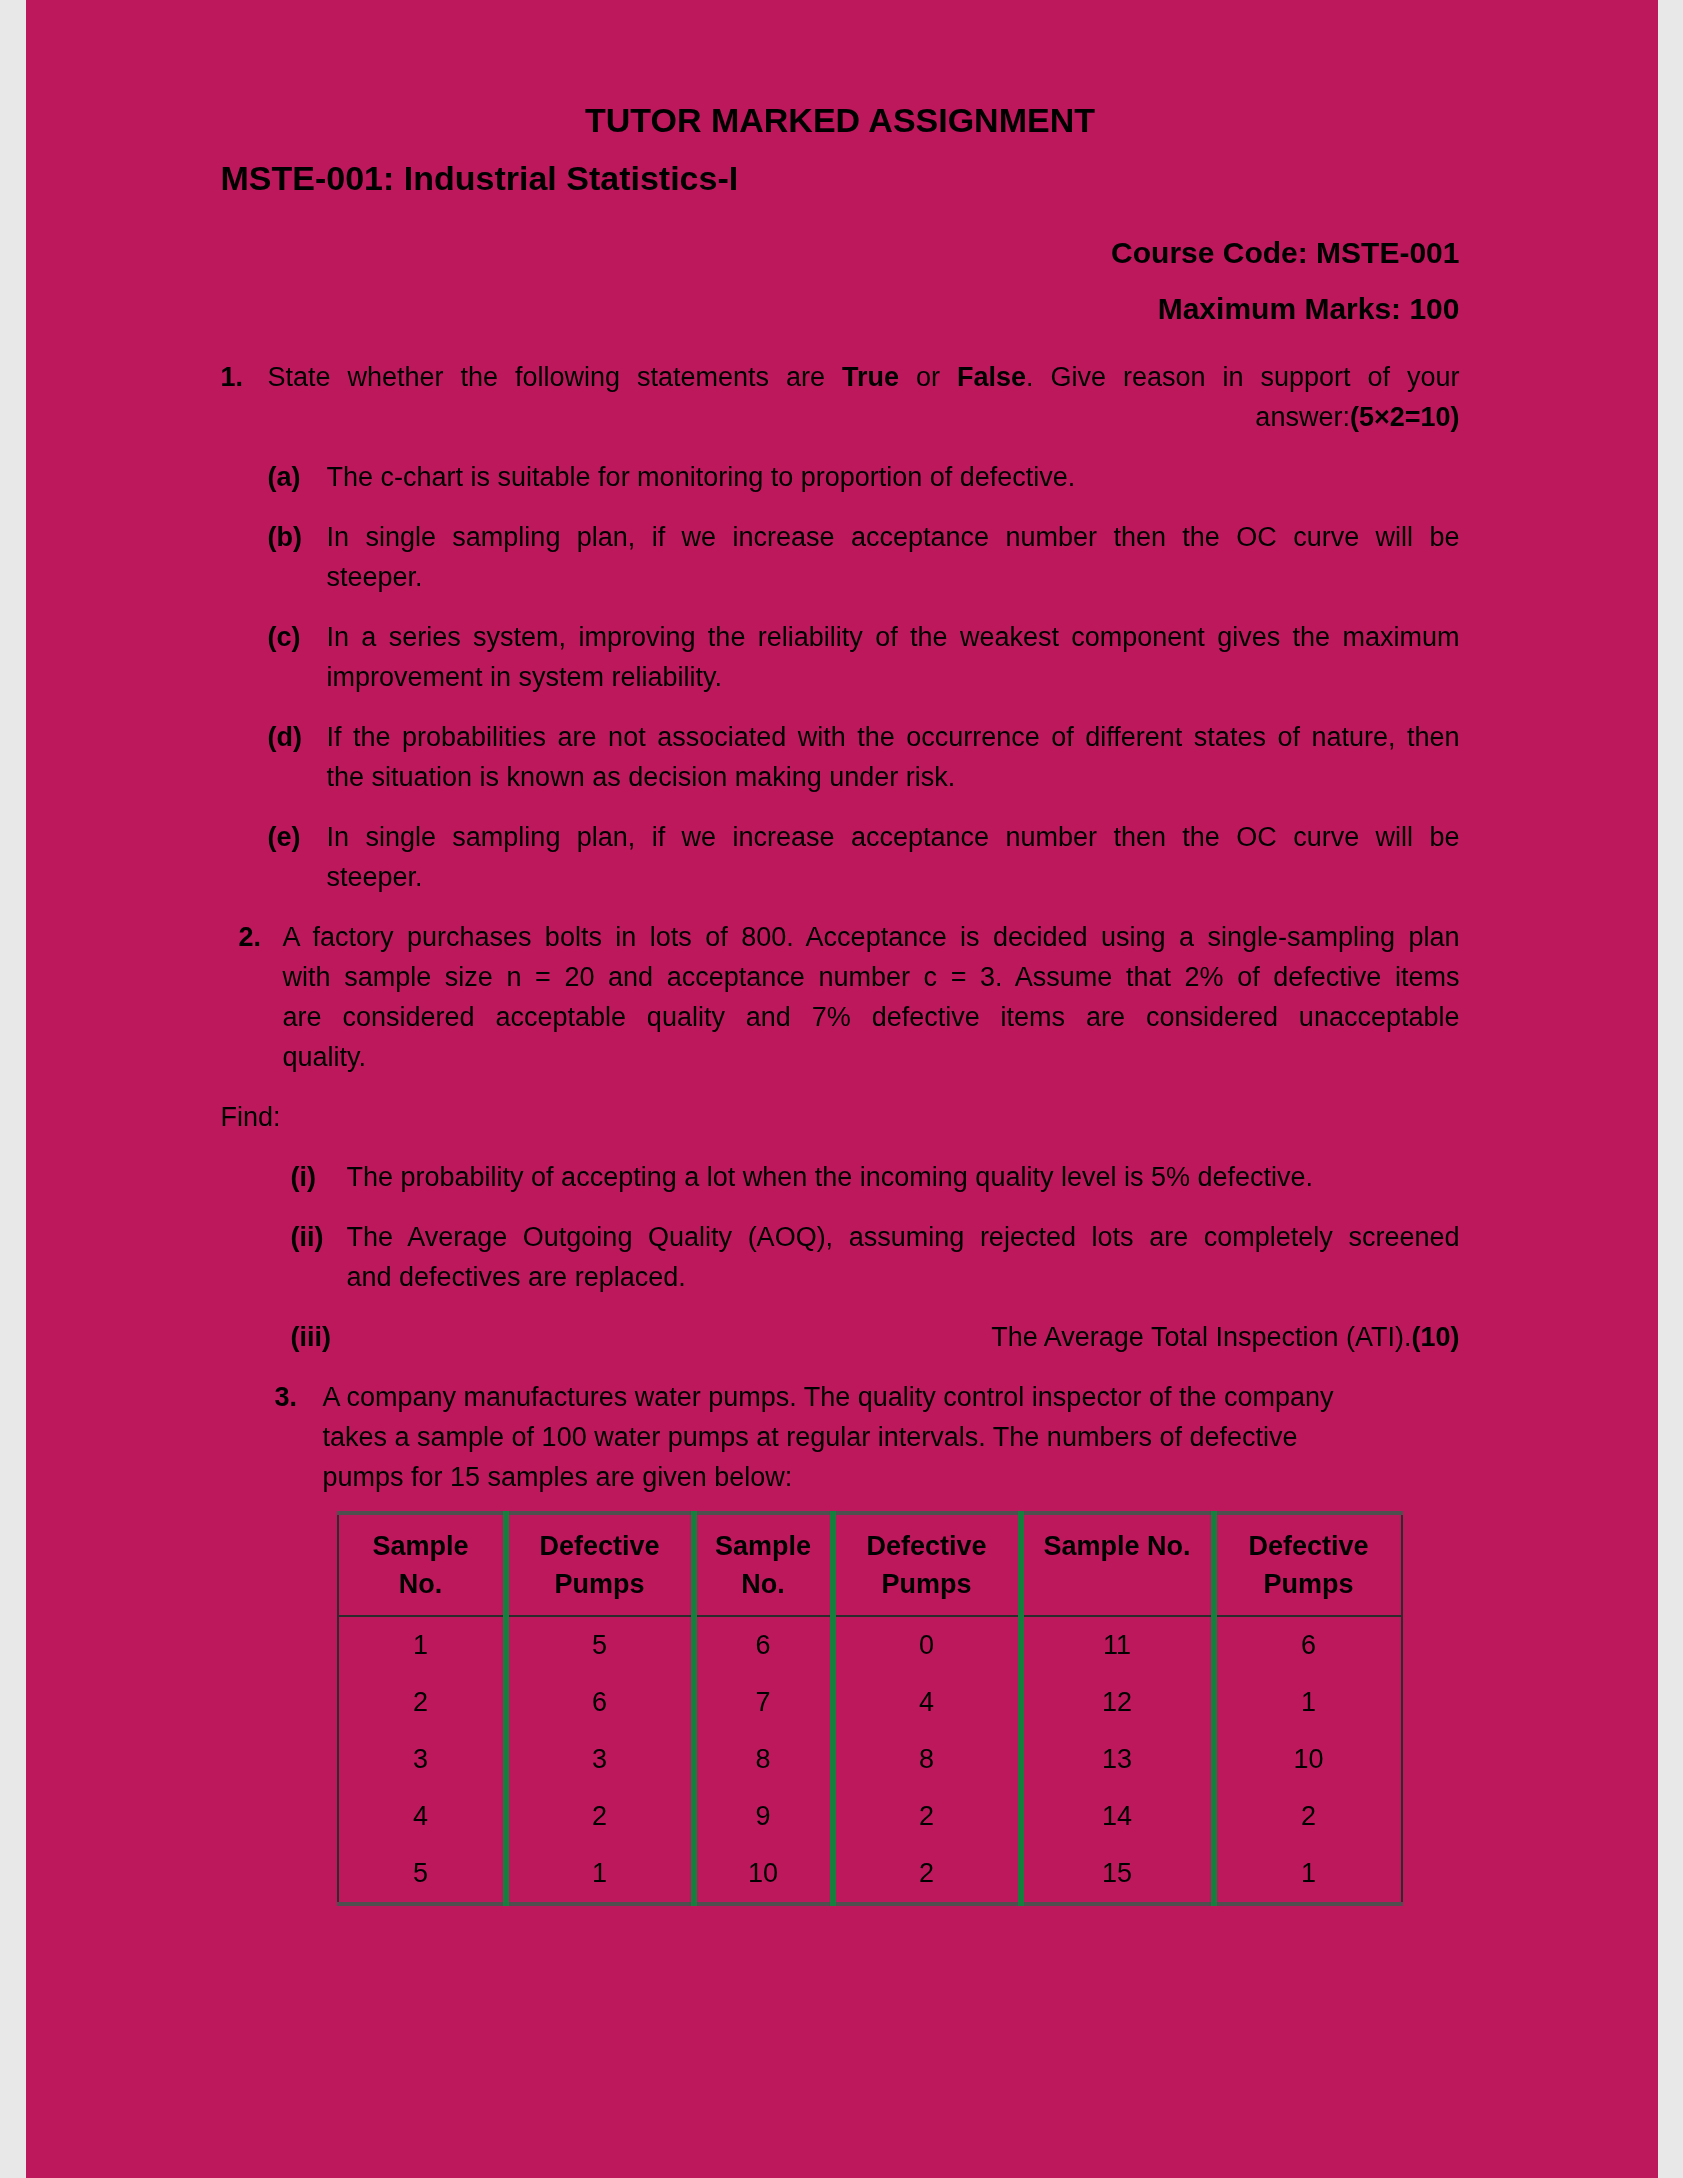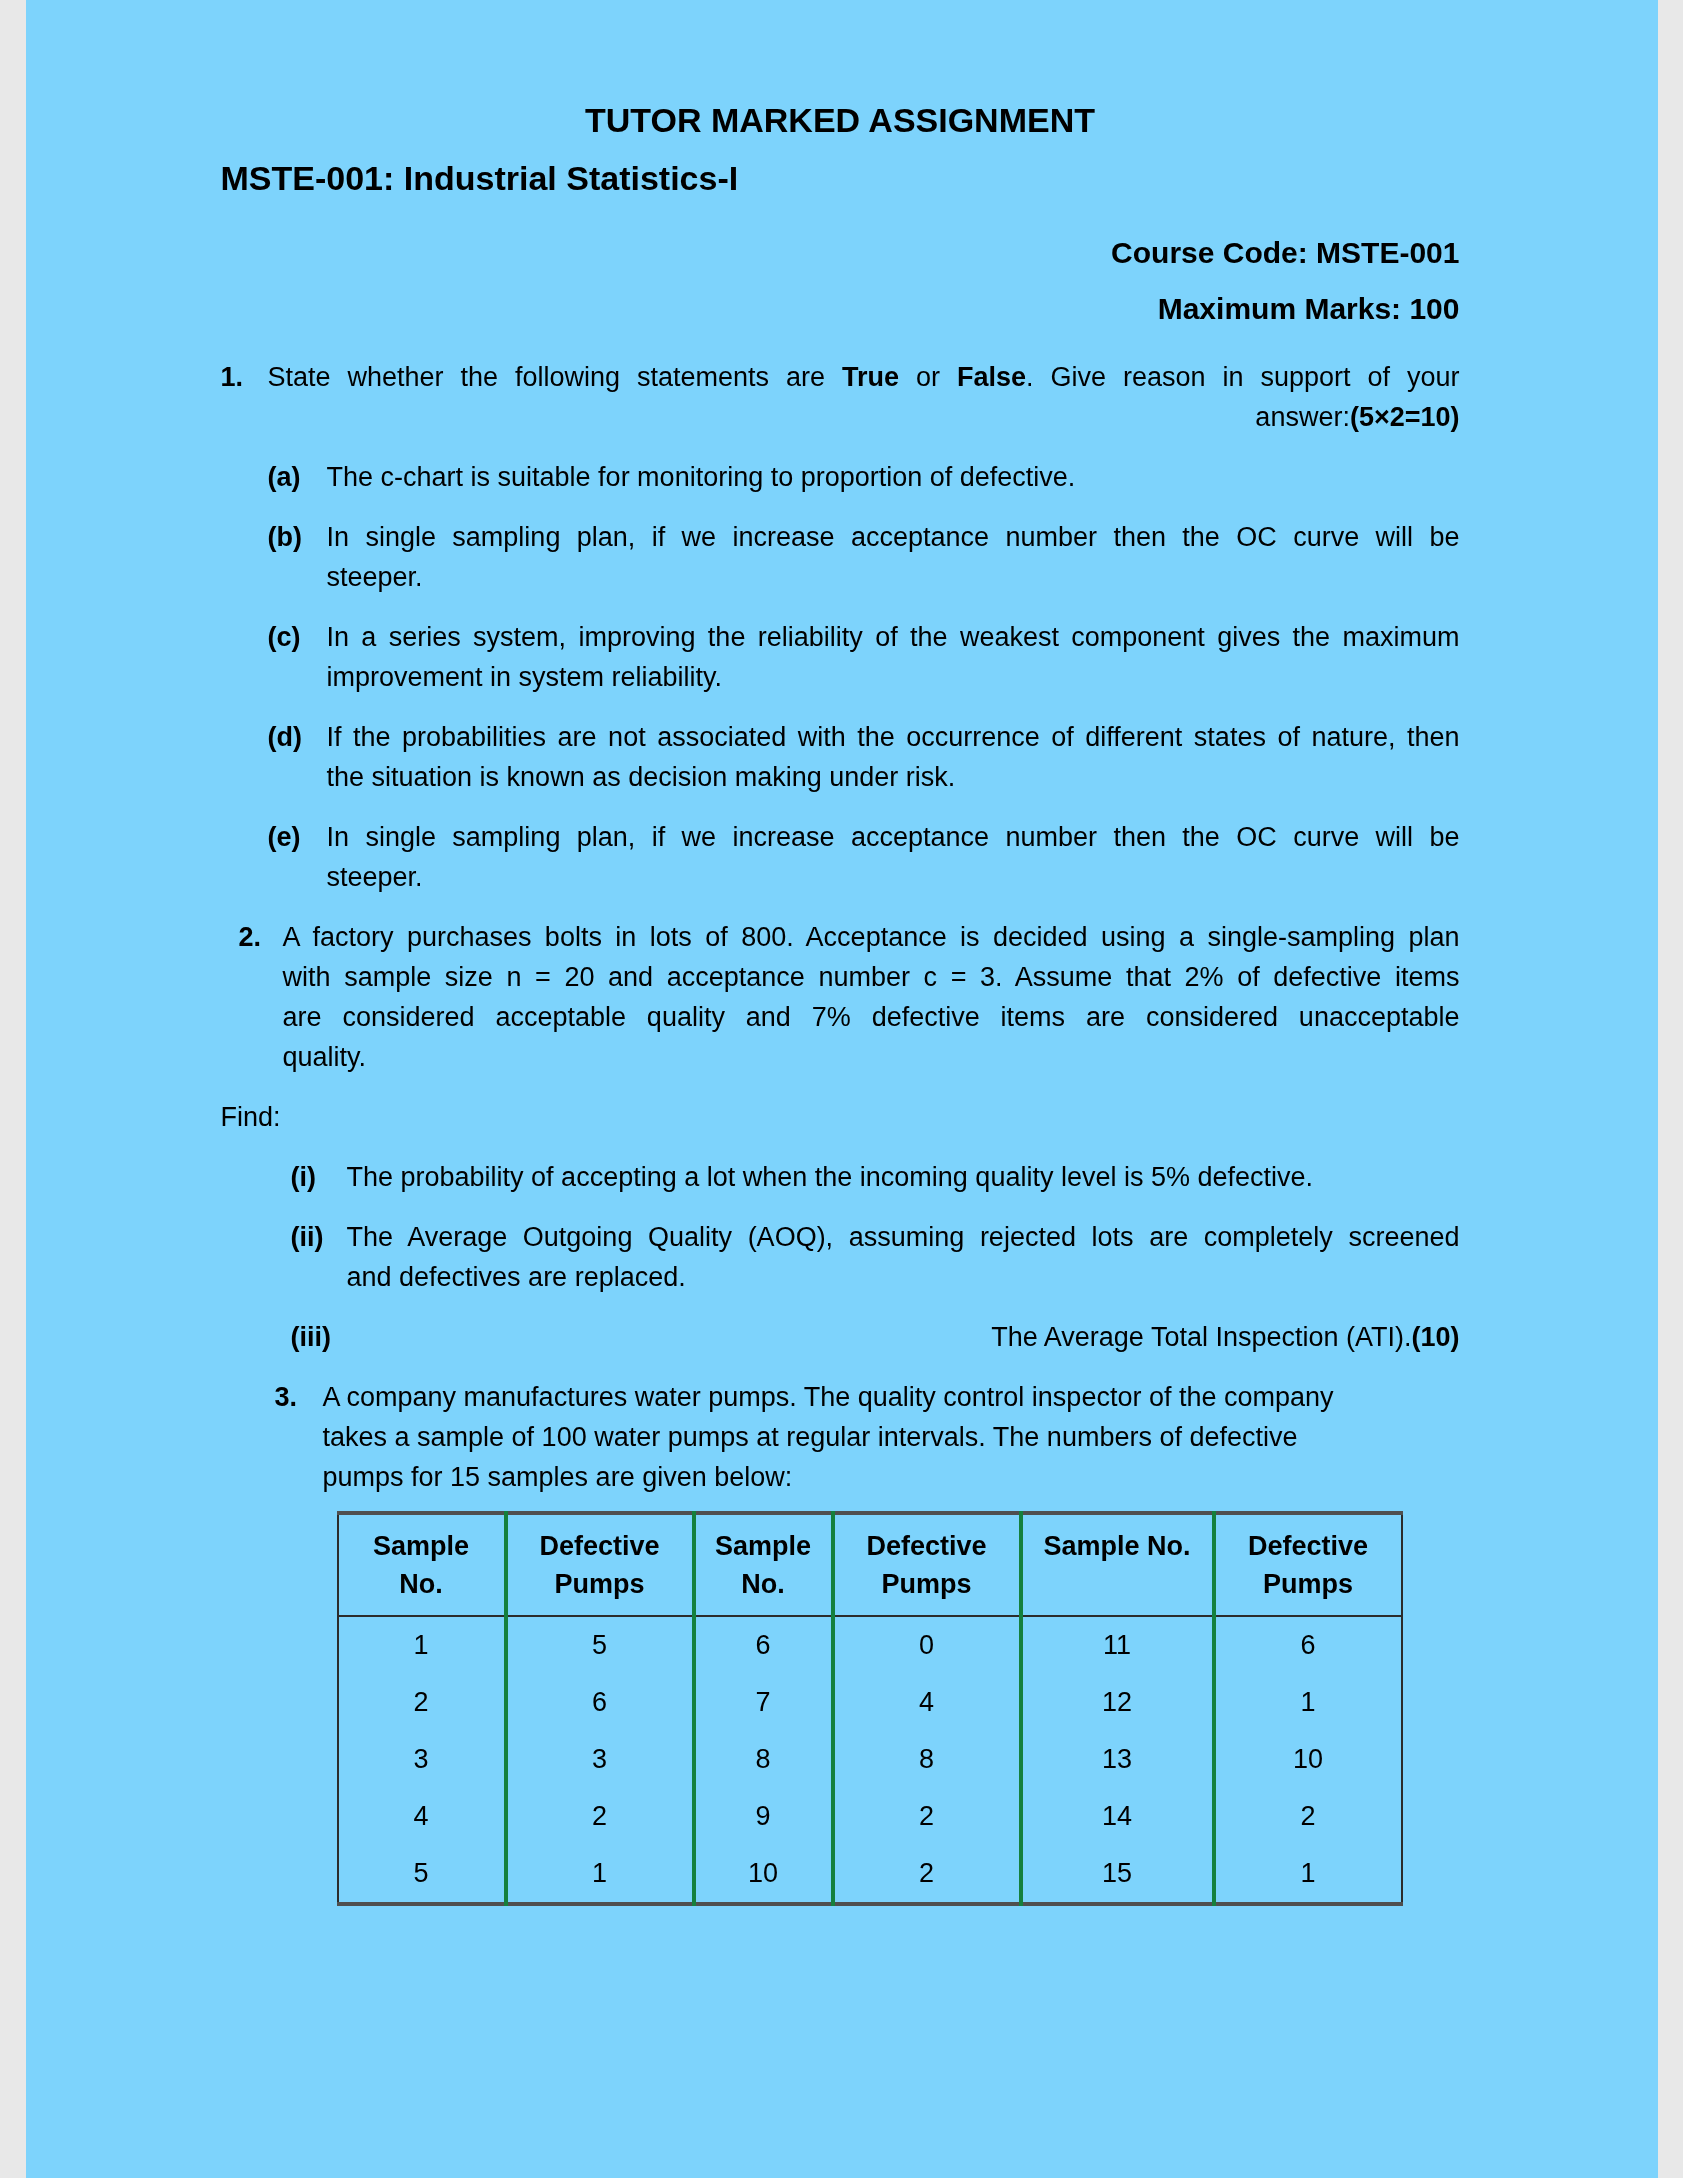--- a/index.html
+++ b/index.html
@@ -1,17 +1,17 @@
 <!DOCTYPE html>
 <html><head>
 <meta charset="utf-8">
 <style>
   html,body{margin:0;padding:0;background:#e8e8e8;}
   .page{
-    width:1632px;height:2178px;background:#7dd3fc;position:relative;
+    width:1632px;height:2178px;background:#be185d;position:relative;
     font-family:"Liberation Sans","DejaVu Sans",sans-serif;color:#000;
     margin:0 auto;overflow:hidden;box-sizing:border-box;
   }
   .doc{padding:99px 198px 0 195px;box-sizing:border-box;}
 
   .title{font-size:34px;font-weight:bold;text-align:center;line-height:42px;margin:0;}
   .subtitle{font-size:34px;font-weight:bold;text-align:left;line-height:42px;margin:16px 0 0 0;}
 
   .meta{margin-top:26px;text-align:right;font-weight:bold;font-size:30px;}
   .meta .meta-line{line-height:56px;}
@@ -45,21 +45,21 @@
     border-top:4px solid #4f4f4f;border-bottom:4px solid #4f4f4f;
     border-left:2px solid #2b2b2b;border-right:2px solid #2b2b2b;
   }
   .pump-table th{
     font-size:27px;font-weight:bold;text-align:center;vertical-align:top;
     line-height:38px;padding:12px 11px;border-bottom:2px solid #2b2b2b;
   }
   .pump-table td{
     font-size:27px;text-align:center;vertical-align:middle;height:57px;padding:0 4px;
   }
-  .pump-table th + th, .pump-table td + td{border-left:4px solid #15803d;}
+  .pump-table th + th, .pump-table td + td{border-left:6px solid #15803d;}
 </style>
 </head>
 <body>
 
 <div class="page">
   <div class="doc">
 
     <h1 class="title">TUTOR MARKED ASSIGNMENT</h1>
     <h2 class="subtitle">MSTE-001: Industrial Statistics-I</h2>
 

